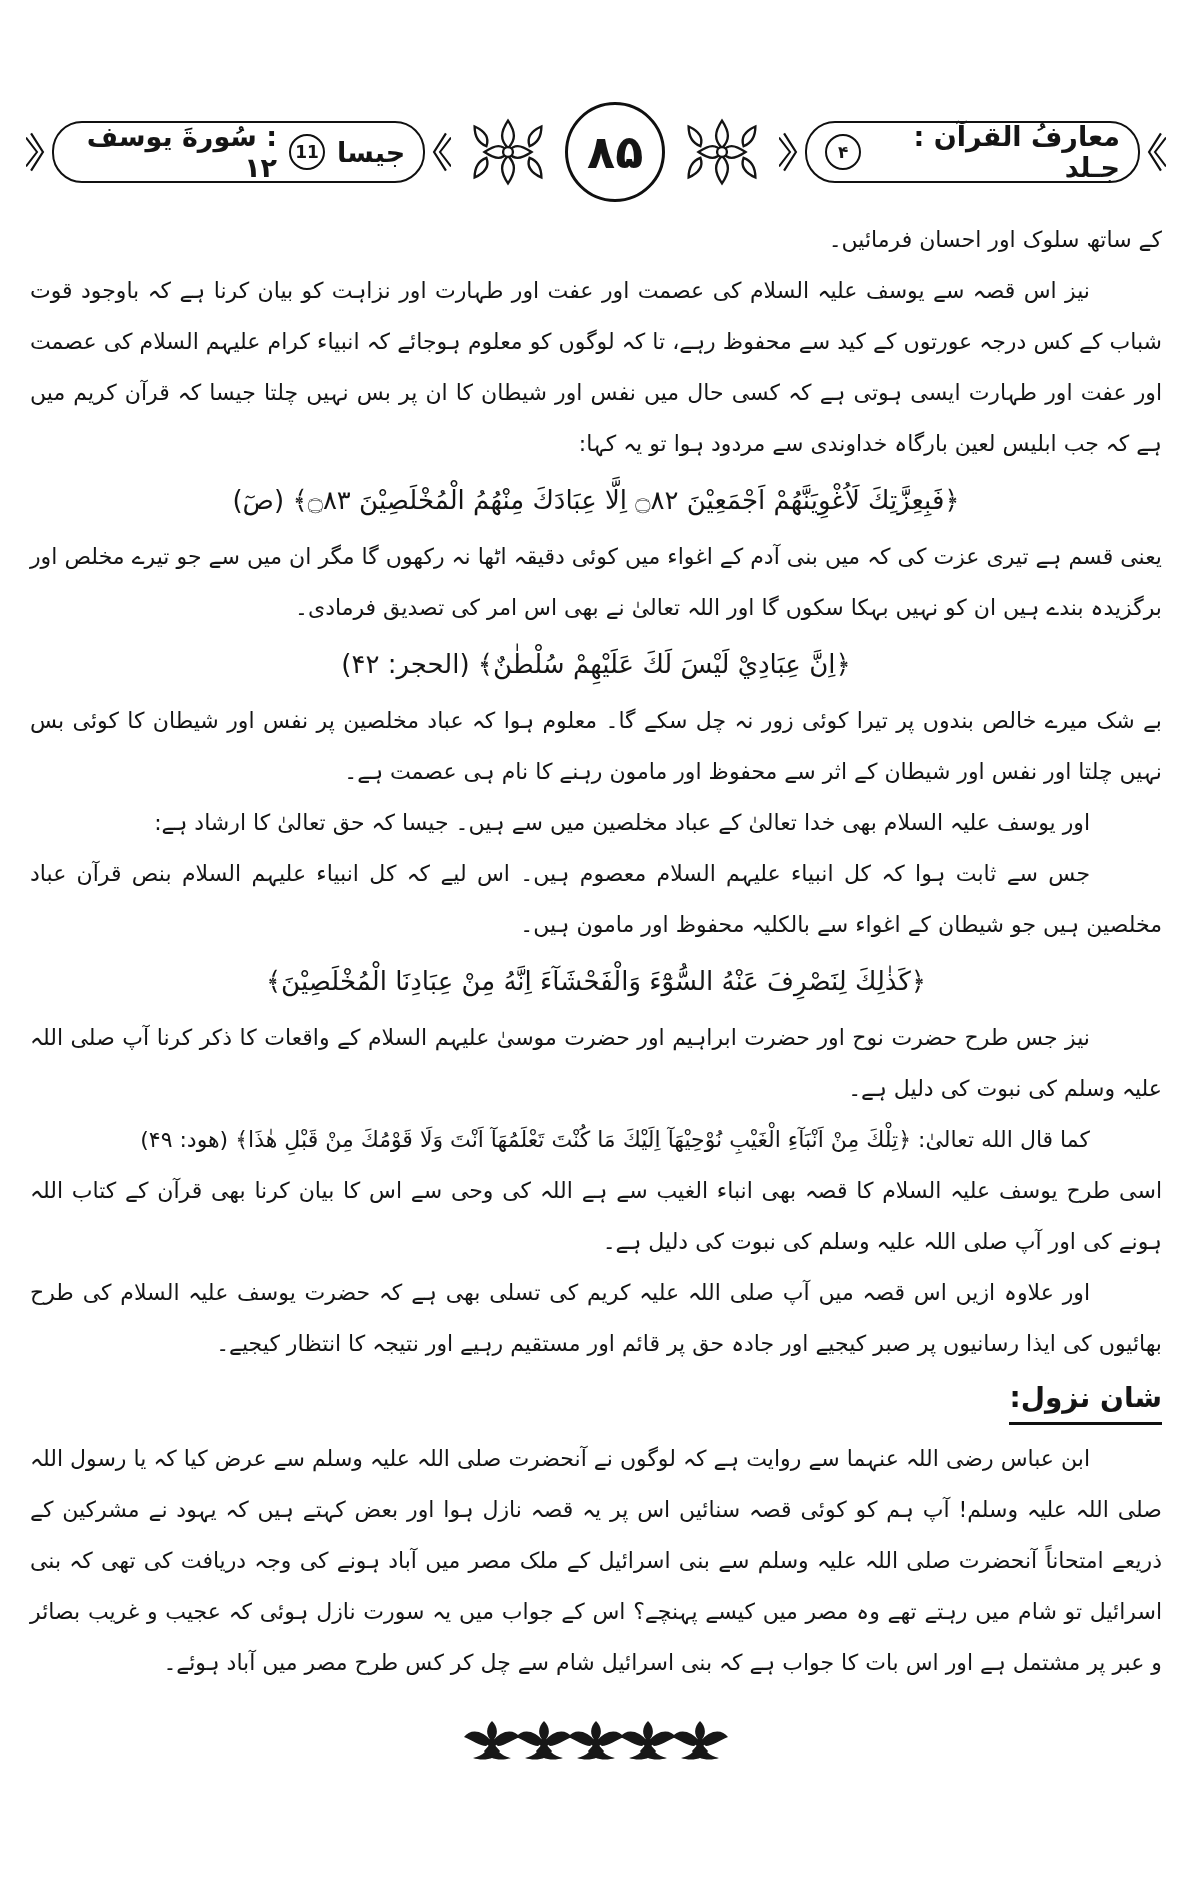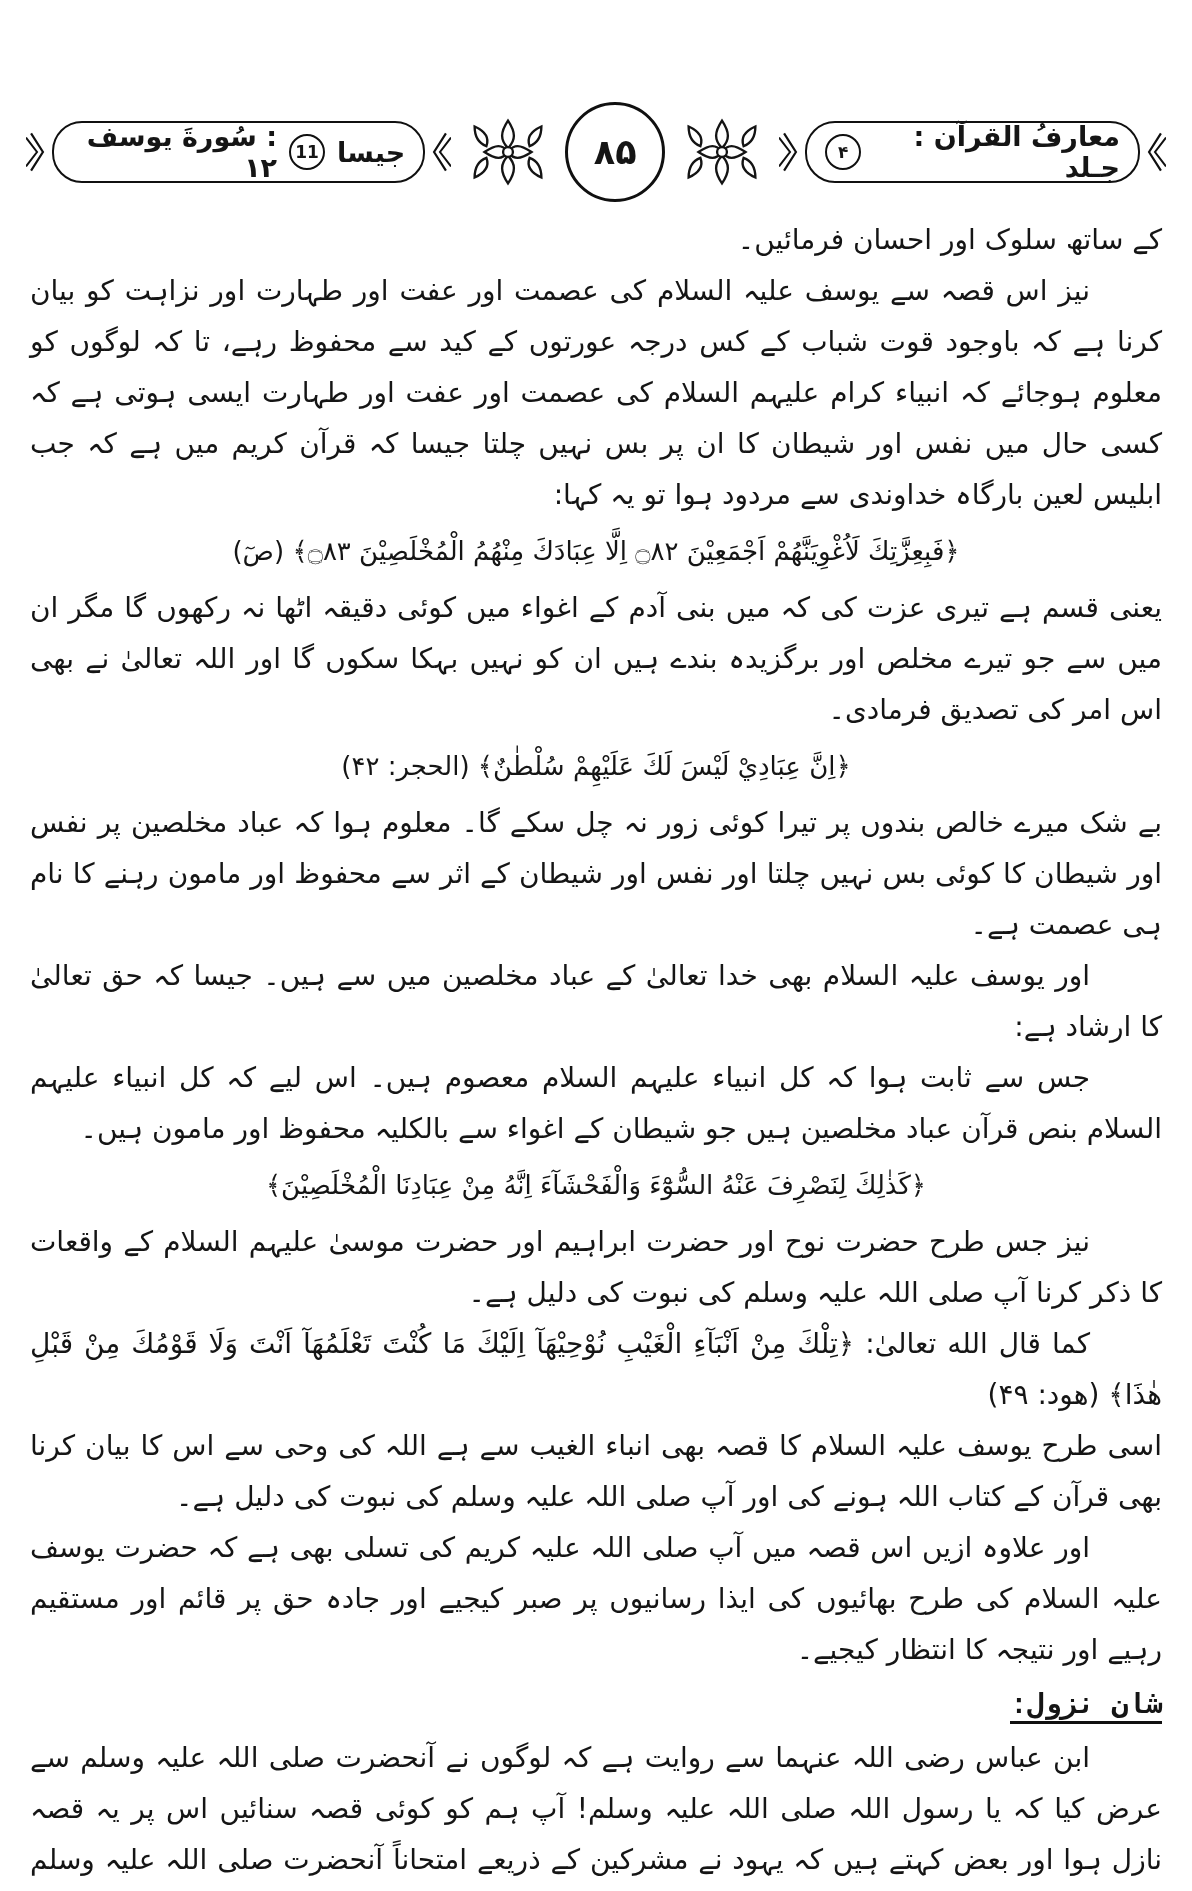--- a/index.html
+++ b/index.html
@@ -51,33 +51,33 @@
     flex: 0 0 auto;
   }
   .page-circle {
     flex: 0 0 auto;
     width: 100px; height: 100px;
     border: 3px solid #101010;
     border-radius: 50%;
     display: flex;
     align-items: center;
     justify-content: center;
-    font-size: 35px;
+    font-size: 46px;
     font-weight: bold;
     background: #fff;
   }
   .flourish, .endcap { flex: 0 0 auto; display: flex; align-items: center; }
   
   .body-text {
     margin: 22px 30px 0 30px;
     direction: rtl;
   }
   .body-text p { margin: 0; }
   p.urdu {
-    font-size: 28px;
+    font-size: 22px;
     line-height: 51px;
     text-align: justify;
     text-justify: inter-word;
   }
   p.urdu.indent { text-indent: 72px; }
   p.arabic {
     text-align: center;
     font-size: 26px;
     font-weight: normal;
     line-height: 1.85;
@@ -85,22 +85,21 @@
   }
   p.heading {
     text-align: right;
     margin: 12px 0 8px 0;
     font-size: 28px;
     font-weight: bold;
   }
   p.heading span {
     display: inline-block;
     border-bottom: 3.5px solid #101010;
-    padding-bottom: 0;
-    font-family: Liberation Mono, monospace;
+    padding-bottom: 8px;
   }
   
   .divider {
     margin-top: 30px;
     display: flex;
     justify-content: center;
   }
 </style>
 </head>
 <body>

